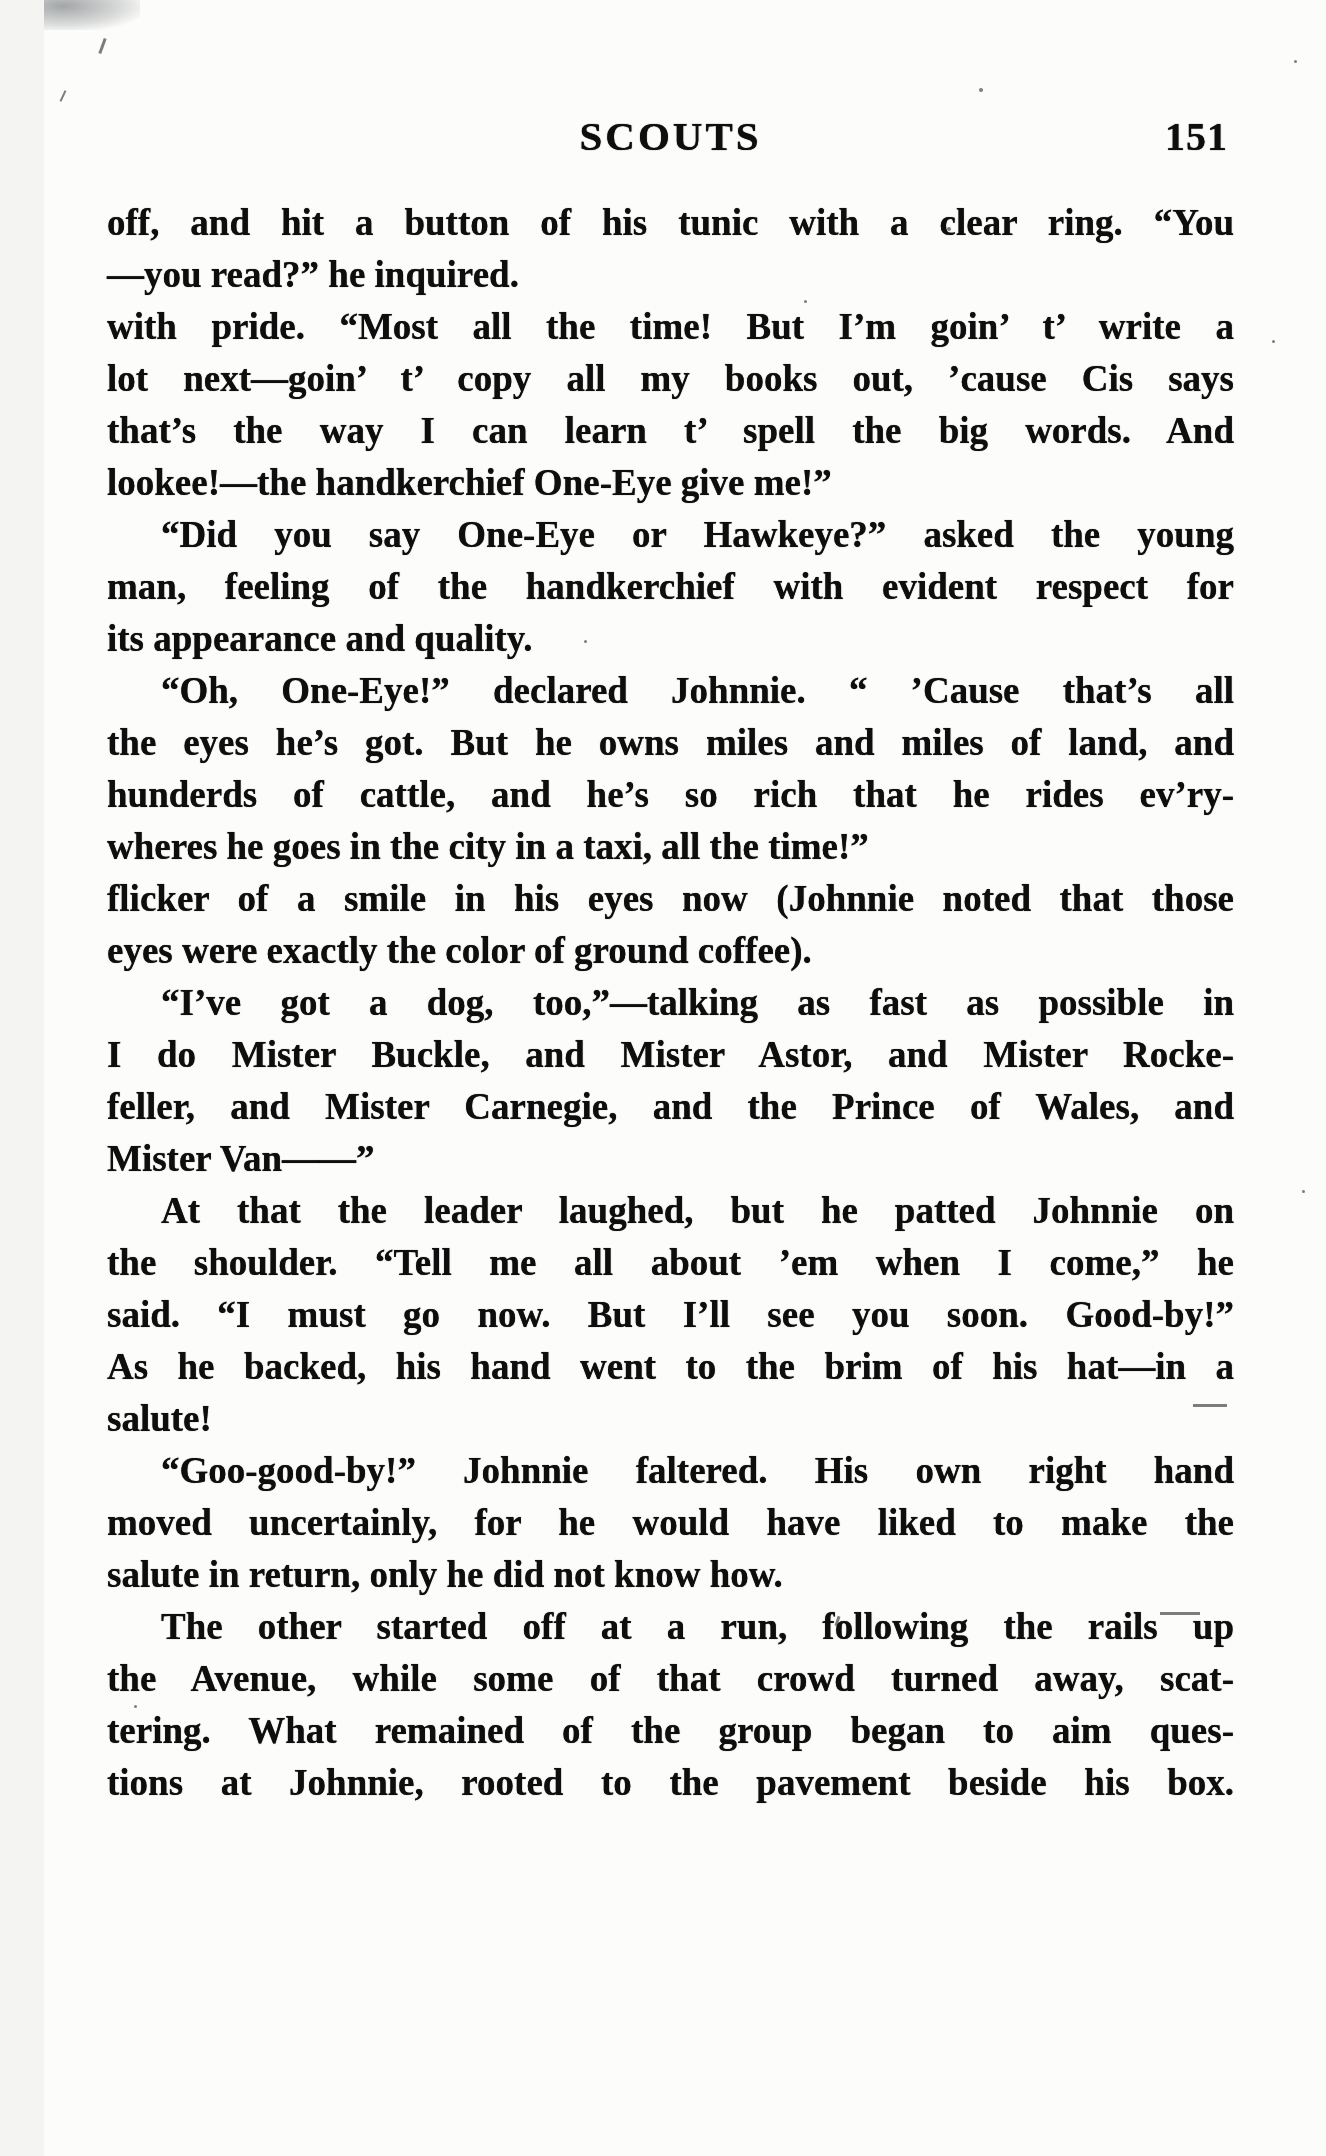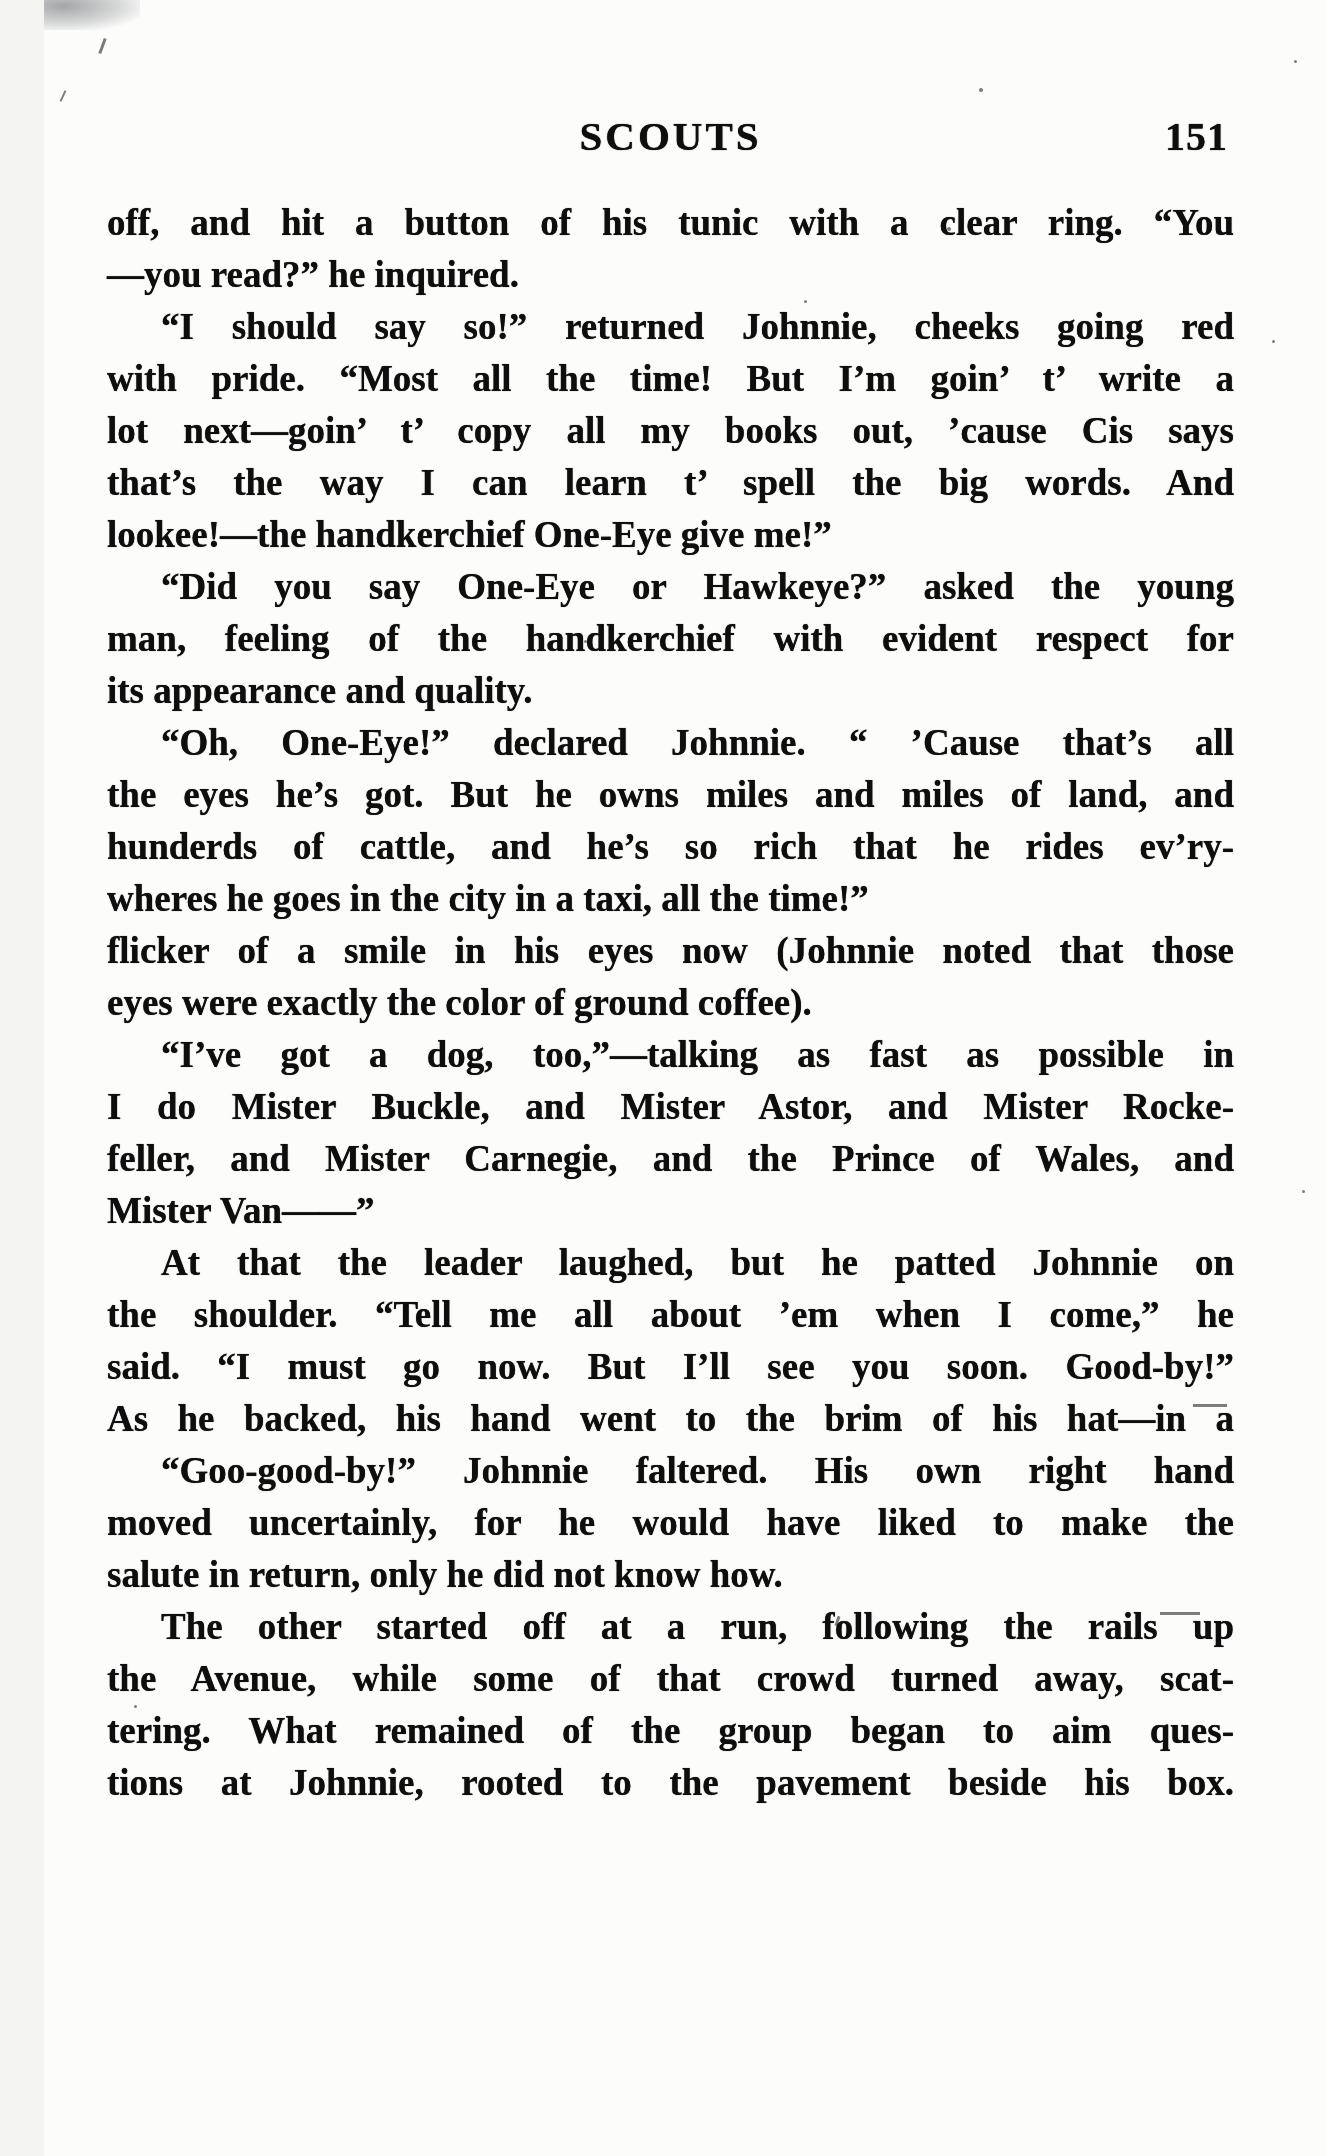--- a/index.html
+++ b/index.html
@@ -81,21 +81,20 @@
   <div class="tick" style="left:792px; top:1616px; width:3px; height:10px; transform:rotate(18deg);"></div>
 
   <div class="running-head">
     <div class="running-title">SCOUTS</div>
     <div class="page-number">151</div>
   </div>
 
   <div class="text-block">
     <div class="line">off, and hit a button of his tunic with a clear ring.  “You</div>
     <div class="line ragged">—you read?” he inquired.</div>
-    <div class="line indent">“I should say so!” returned Johnnie, cheeks going red</div>
     <div class="line">with pride.  “Most all the time!  But I’m goin’ t’ write a</div>
     <div class="line">lot next—goin’ t’ copy all my books out, ’cause Cis says</div>
     <div class="line">that’s the way I can learn t’ spell the big words.  And</div>
     <div class="line ragged">lookee!—the handkerchief One-Eye give me!”</div>
     <div class="line indent">“Did you say One-Eye or Hawkeye?” asked the young</div>
     <div class="line">man, feeling of the handkerchief with evident respect for</div>
     <div class="line ragged">its appearance and quality.</div>
     <div class="line indent">“Oh, One-Eye!” declared Johnnie.  “ ’Cause that’s all</div>
     <div class="line">the eyes he’s got.  But he owns miles and miles of land, and</div>
     <div class="line">hunderds of cattle, and he’s so rich that he rides ev’ry-</div>
@@ -103,20 +102,21 @@
     <div class="line">flicker of a smile in his eyes now (Johnnie noted that those</div>
     <div class="line ragged">eyes were exactly the color of ground coffee).</div>
     <div class="line indent">“I’ve got a dog, too,”—talking as fast as possible in</div>
     <div class="line">I do Mister Buckle, and Mister Astor, and Mister Rocke-</div>
     <div class="line">feller, and Mister Carnegie, and the Prince of Wales, and</div>
     <div class="line ragged">Mister Van——”</div>
     <div class="line indent">At that the leader laughed, but he patted Johnnie on</div>
     <div class="line">the shoulder.  “Tell me all about ’em when I come,” he</div>
     <div class="line">said.  “I must go now.  But I’ll see you soon.  Good-by!”</div>
     <div class="line">As he backed, his hand went to the brim of his hat—in a</div>
+    <div class="line ragged">salute!</div>
     <div class="line indent">“Goo-good-by!” Johnnie faltered.  His own right hand</div>
     <div class="line">moved uncertainly, for he would have liked to make the</div>
     <div class="line ragged">salute in return, only he did not know how.</div>
     <div class="line indent">The other started off at a run, following the rails up</div>
     <div class="line">the Avenue, while some of that crowd turned away, scat-</div>
     <div class="line">tering.  What remained of the group began to aim ques-</div>
     <div class="line">tions at Johnnie, rooted to the pavement beside his box.</div>
   </div>
 
 </div>

